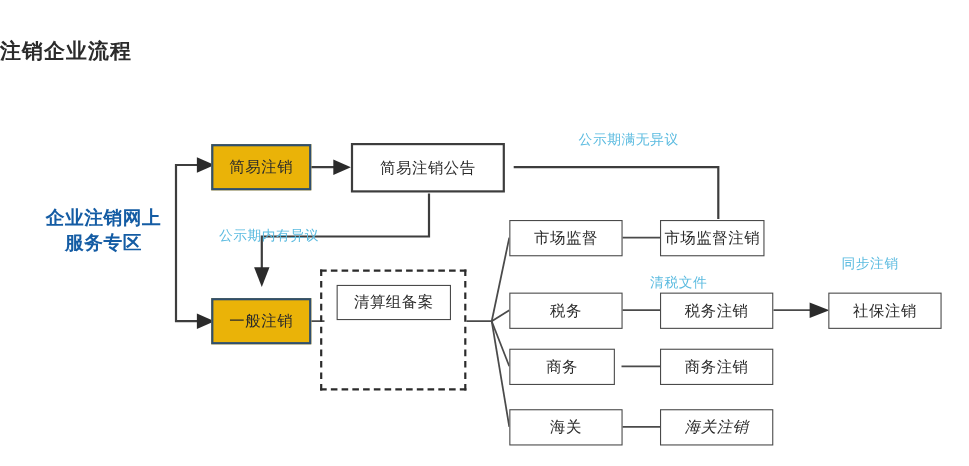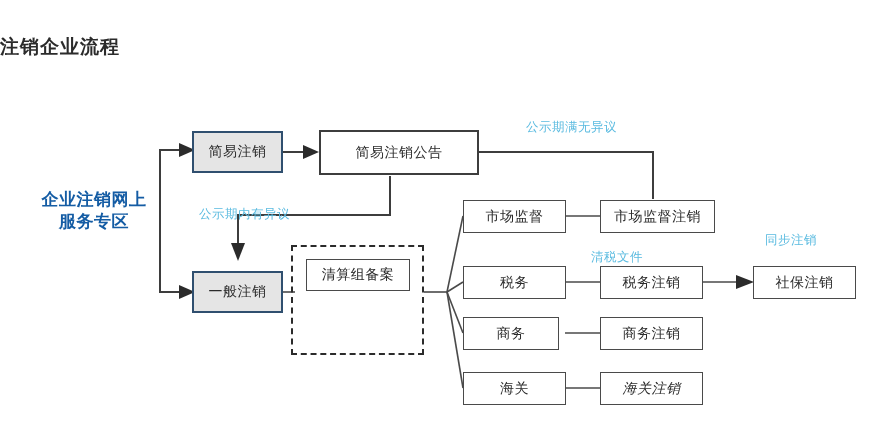--- a/index.html
+++ b/index.html
@@ -51,21 +51,21 @@
     background: #ffffff;
     color: #2b2b2b;
     font-size: 14px;
     display: flex;
     align-items: center;
     justify-content: center;
     letter-spacing: 0.5px;
     white-space: nowrap;
   }
   .node.blue {
-    background: #e5e5e5;
+    background: #eab308;
     border-color: #2f4f6f;
   }
   .node.thin {
     border-width: 1.5px;
     border-color: #4a4a4a;
   }
   
   #liquidation-group {
     position: absolute;
     box-sizing: border-box;
@@ -159,30 +159,30 @@
   <div class="edge-label" style="left:526px; top:119px;">公示期满无异议</div>
 
   <div class="edge-label" style="left:591px; top:249px;">清税文件</div>
 
   <div class="edge-label" style="left:765px; top:232px;">同步注销</div>
 
   <div id="liquidation-group" style="left:291px; top:245px; width:133px; height:110px;"></div>
 
   <div class="node blue" style="left:192px; top:131px; width:91px; height:42px;">简易注销</div>
 
-  <div class="node" style="left:319px; top:130px; width:160px; height:45px;">简易注销公告</div>
+  <div class="node" style="left:319px; top:130px; width:140px; height:45px;">简易注销公告</div>
 
   <div class="node blue" style="left:192px; top:271px; width:91px; height:42px;">一般注销</div>
 
   <div class="node thin" style="left:306px; top:259px; width:104px; height:32px;">清算组备案</div>
 
 
   <div class="node thin" style="left:463px; top:200px; width:103px; height:33px;">市场监督</div>
 
-  <div class="node thin" style="left:600px; top:200px; width:115px; height:33px;">市场监督注销</div>
+  <div class="node thin" style="left:600px; top:200px; width:95px; height:33px;">市场监督注销</div>
 
   <div class="node thin" style="left:463px; top:266px; width:103px; height:33px;">税务</div>
 
   <div class="node thin" style="left:600px; top:266px; width:103px; height:33px;">税务注销</div>
 
   <div class="node thin" style="left:753px; top:266px; width:103px; height:33px;">社保注销</div>
 
   <div class="node thin" style="left:463px; top:317px; width:96px; height:33px;">商务</div>
 
   <div class="node thin" style="left:600px; top:317px; width:103px; height:33px;">商务注销</div>

